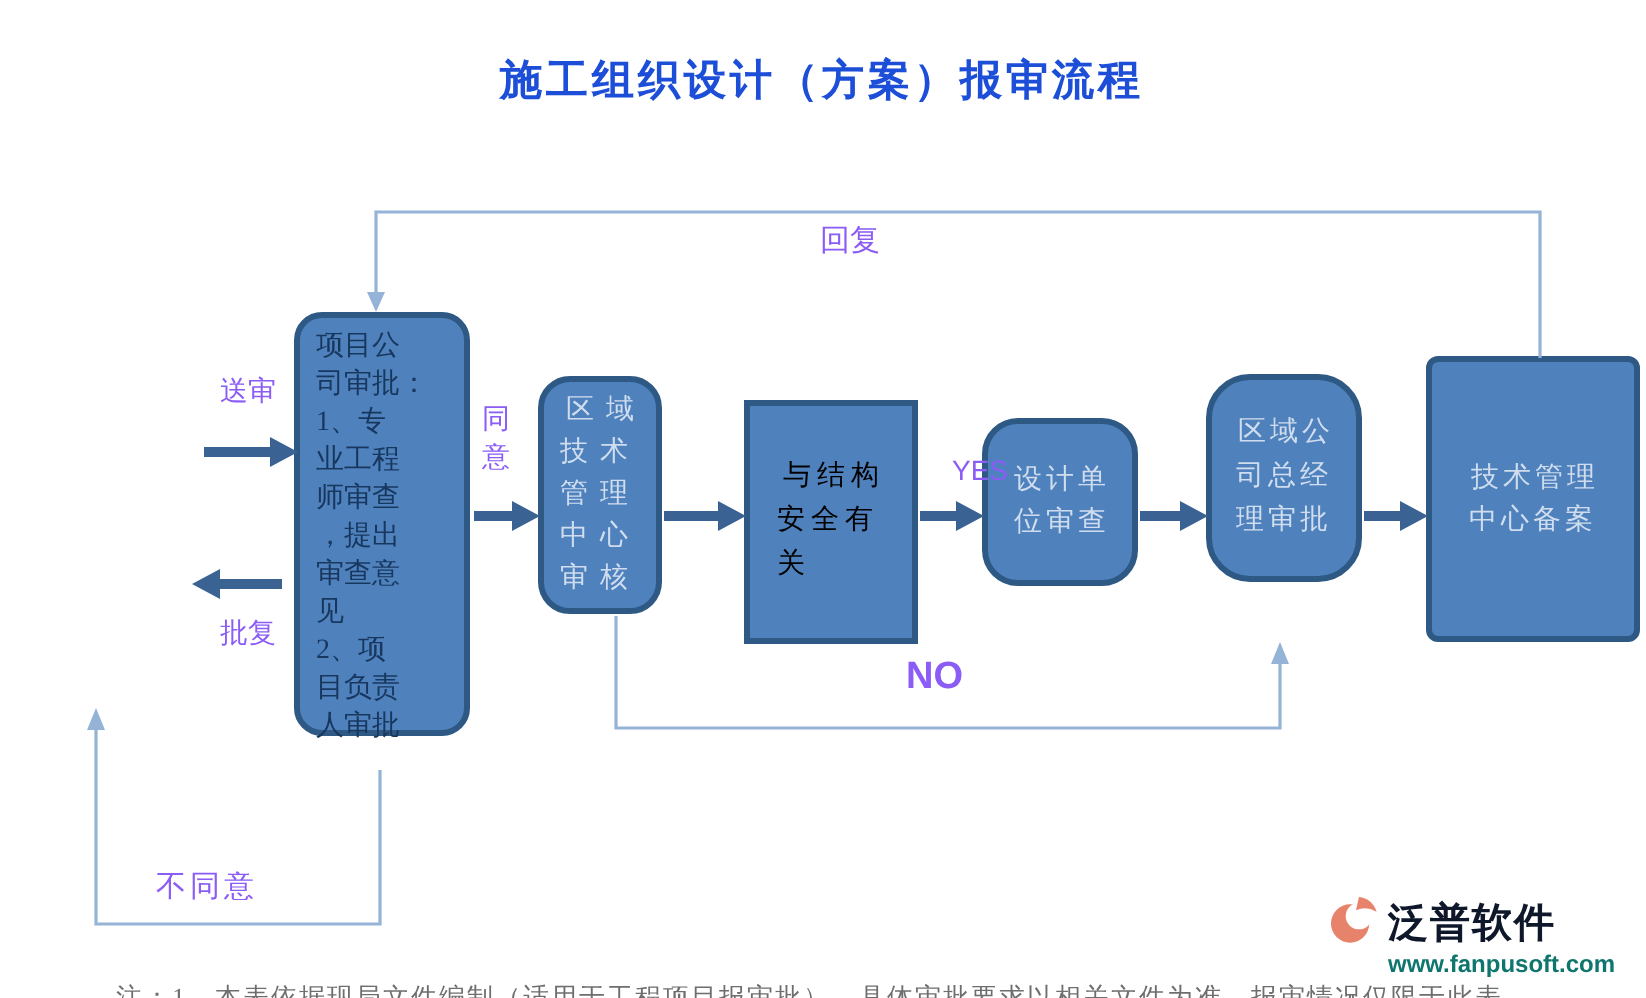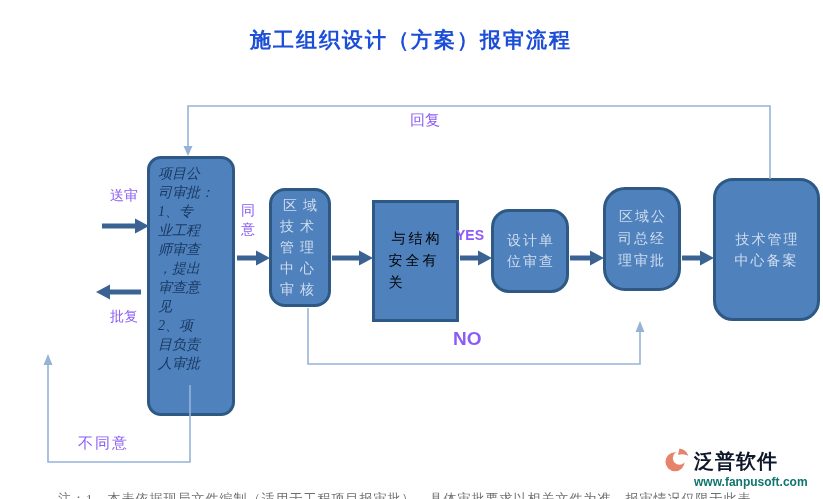--- a/index.html
+++ b/index.html
@@ -15,39 +15,39 @@
   .node{
     position:absolute;box-sizing:border-box;
     background:#4F81BD;border:3px solid #2E5984;
     display:flex;align-items:center;justify-content:center;
     z-index:2;
   }
   .node span{white-space:pre-line;display:block;font-size:14px;}
   .n1{left:14px;top:178px;width:79px;height:174px;border-radius:14px;
       align-items:flex-start;justify-content:flex-start;}
   .n1 span{color:#17375E;line-height:20px;padding:6px 2px 0 9px;text-align:left;}
-  .n2{left:147px;top:156px;width:88px;height:260px;border-radius:14px;
-      align-items:flex-start;justify-content:flex-start;font-style:italic;}
+  .n2{left:147px;top:156px;width:88px;height:212px;border-radius:14px;
+      align-items:flex-start;justify-content:flex-start;}
   .n2 span{color:#17375E;line-height:19px;padding:5px 2px 0 8px;text-align:left;}
   .n3{left:269px;top:188px;width:62px;height:119px;border-radius:16px;}
   .n3 span{color:#CFDDEE;line-height:21px;text-align:center;letter-spacing:6px;text-indent:6px;}
   .n4{left:372px;top:200px;width:87px;height:122px;border-radius:0;}
   .n4 span{color:#000000;line-height:22px;letter-spacing:3px;text-indent:3px;}
   .n5{left:491px;top:209px;width:78px;height:84px;border-radius:18px;}
   .n5 span{color:#CFDDEE;line-height:21px;text-align:right;letter-spacing:2px;text-indent:2px;}
   .n6{left:603px;top:187px;width:78px;height:104px;border-radius:22px;}
   .n6 span{color:#CFDDEE;line-height:22px;text-align:center;letter-spacing:2px;text-indent:2px;}
-  .n7{left:713px;top:178px;width:107px;height:143px;border-radius:20px;}
+  .n7{left:713px;top:178px;width:107px;height:143px;border-radius:6px;}
   .n7 span{color:#CFDDEE;line-height:21px;text-align:center;letter-spacing:2px;text-indent:2px;}
   .connectors{position:absolute;left:0;top:0;width:823px;height:499px;z-index:5;pointer-events:none;}
   .lbl{position:absolute;color:#8b5cf6;font-size:14px;z-index:6;}
   .lbl-songshen{left:103px;top:187px;width:42px;text-align:center;}
   .lbl-pifu{left:103px;top:308px;width:42px;text-align:center;}
   .lbl-tongyi{left:238px;top:201px;width:20px;text-align:center;white-space:pre-line;line-height:19px;}
-  .lbl-yes{left:456px;top:227px;font-family:"Liberation Sans",sans-serif;font-weight:bold;font-size:14px;}
+  .lbl-yes{left:456px;top:227px;font-family:"Liberation Sans",sans-serif;font-weight:normal;font-size:14px;padding-left:20px;}
   .lbl-no{left:453px;top:328px;font-family:"Liberation Sans",sans-serif;font-weight:bold;font-size:19px;}
   .lbl-huifu{left:400px;top:111px;width:50px;font-size:15px;text-align:center;}
   .lbl-butongyi{left:78px;top:434px;width:72px;font-size:15px;letter-spacing:2px;}
   .watermark{position:absolute;left:664px;top:446px;width:155px;height:50px;z-index:7;}
   .wm-row{display:flex;align-items:center;}
   .wm-logo{width:28px;height:30px;flex:none;margin-right:2px;}
   .wm-brand{font-family:"Liberation Sans",sans-serif;font-weight:bold;font-size:20px;
             color:#0f172a;letter-spacing:1px;}
   .wm-url{font-family:"Liberation Sans",sans-serif;font-weight:bold;font-size:12px;
           color:#0f766e;margin-left:30px;margin-top:-1px;}

